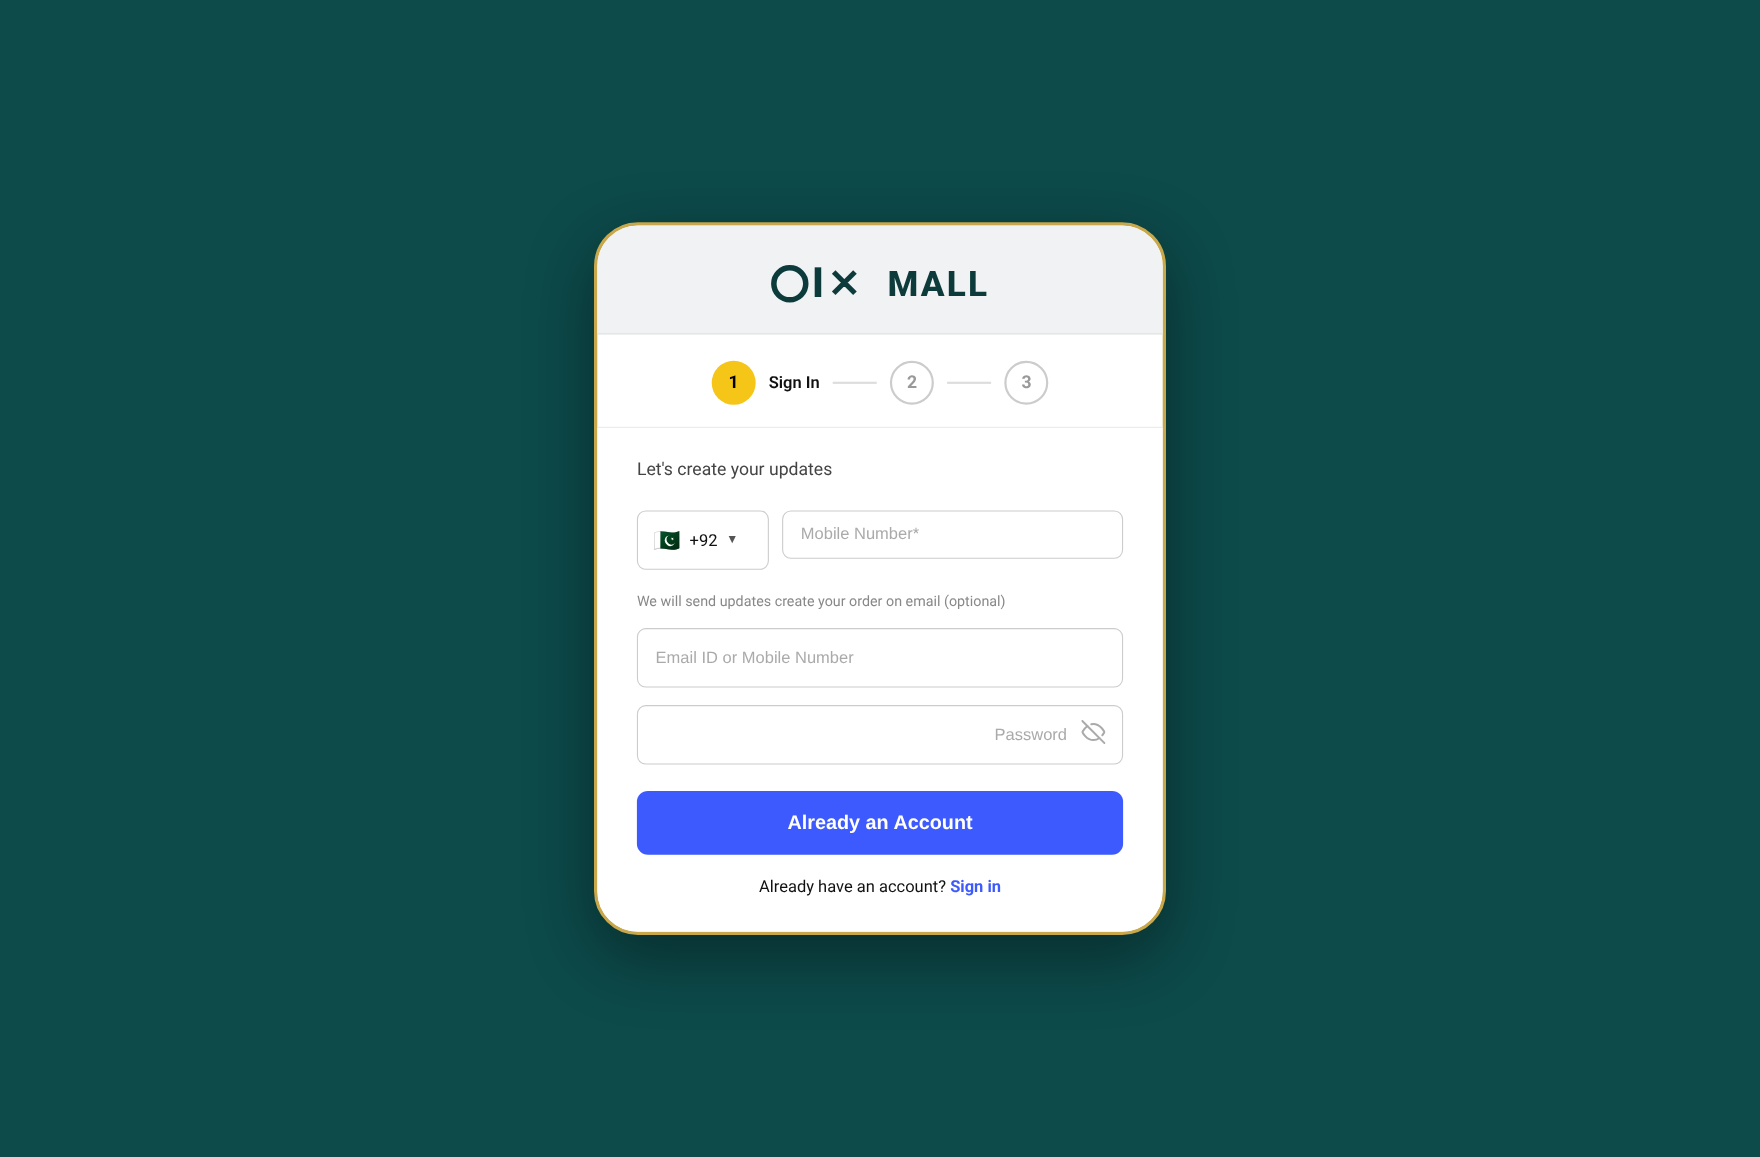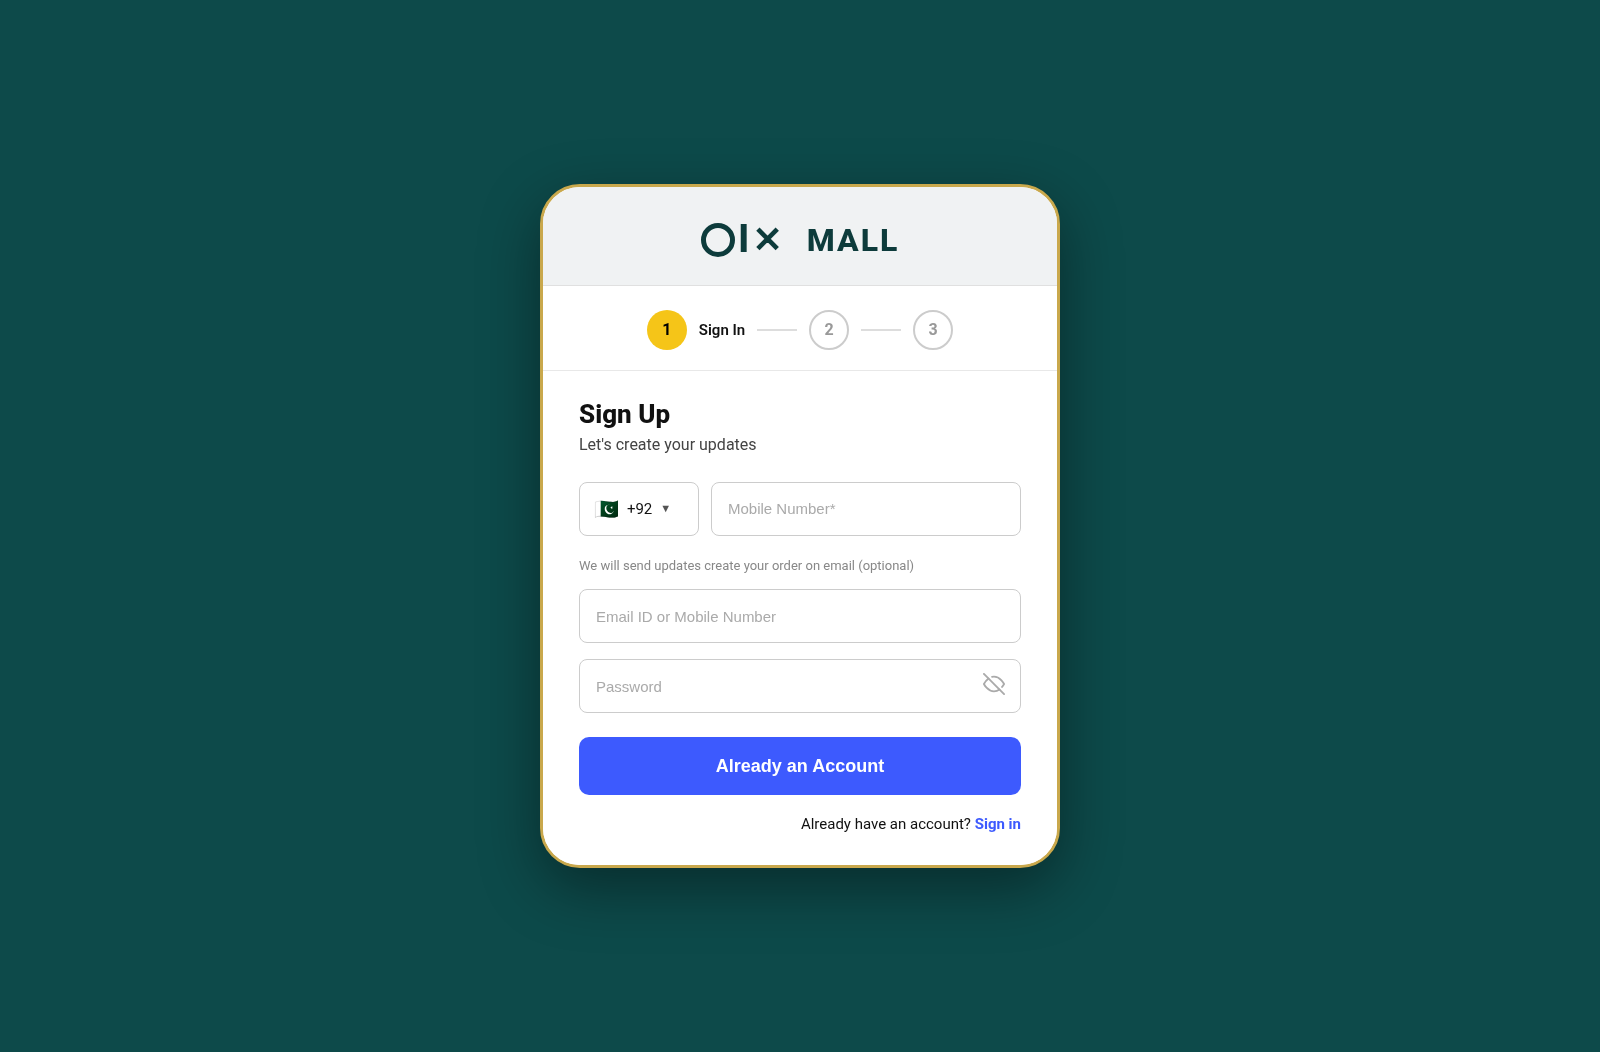--- a/index.html
+++ b/index.html
@@ -155,21 +155,21 @@
       color: #111;
     }
 
     .chevron {
       font-size: 11px;
       color: #555;
     }
 
     .mobile-input {
       flex: 1;
-      height: 54px;
+      height: 44px;
       border: 1.5px solid #ccc;
       border-radius: 8px;
       padding: 0 16px;
       font-size: 15px;
       color: #999;
       outline: none;
     }
 
     .mobile-input::placeholder {
       color: #aaa;
@@ -205,20 +205,21 @@
 
     .password-input {
       width: 100%;
       height: 54px;
       border: 1.5px solid #ccc;
       border-radius: 8px;
       padding: 0 50px 0 16px;
       font-size: 15px;
       color: #999;
       outline: none;
+      text-align: right;
     }
 
     .password-input::placeholder {
       color: #aaa;
     }
 
     .eye-icon {
       position: absolute;
       right: 16px;
       top: 50%;
@@ -235,21 +236,21 @@
       color: #fff;
       border: none;
       border-radius: 10px;
       font-size: 18px;
       font-weight: 700;
       cursor: pointer;
       margin-bottom: 20px;
     }
 
     .sign-in-row {
-      text-align: right;
+      text-align: center;
       font-size: 15px;
       color: #111;
     }
 
     .sign-in-link {
       color: #3d5afe;
       font-weight: 700;
       cursor: pointer;
       text-decoration: none;
     }
@@ -277,21 +278,20 @@
     <div class="step-circle inactive">
       <span>2</span>
     </div>
     <div class="stepper-divider"></div>
     <div class="step-circle inactive">
       <span>3</span>
     </div>
   </div>
 
   <div class="content">
-    <div class="sign-up-title">Sign Up</div>
     <div class="sign-up-subtitle">Let's create your updates</div>
 
     
     <div class="phone-row">
       <div class="country-selector">
         <span class="flag">🇵🇰</span>
         <span class="country-code">+92</span>
         <span class="chevron">▼</span>
       </div>
       <input class="mobile-input" type="tel" placeholder="Mobile Number*" style="">

